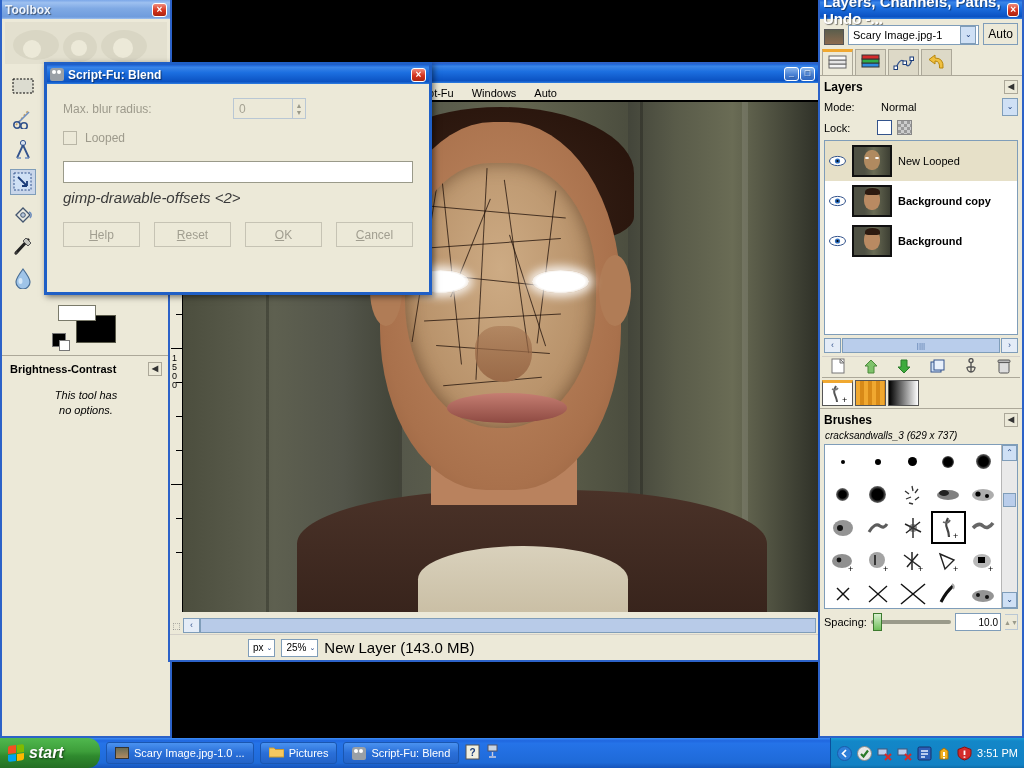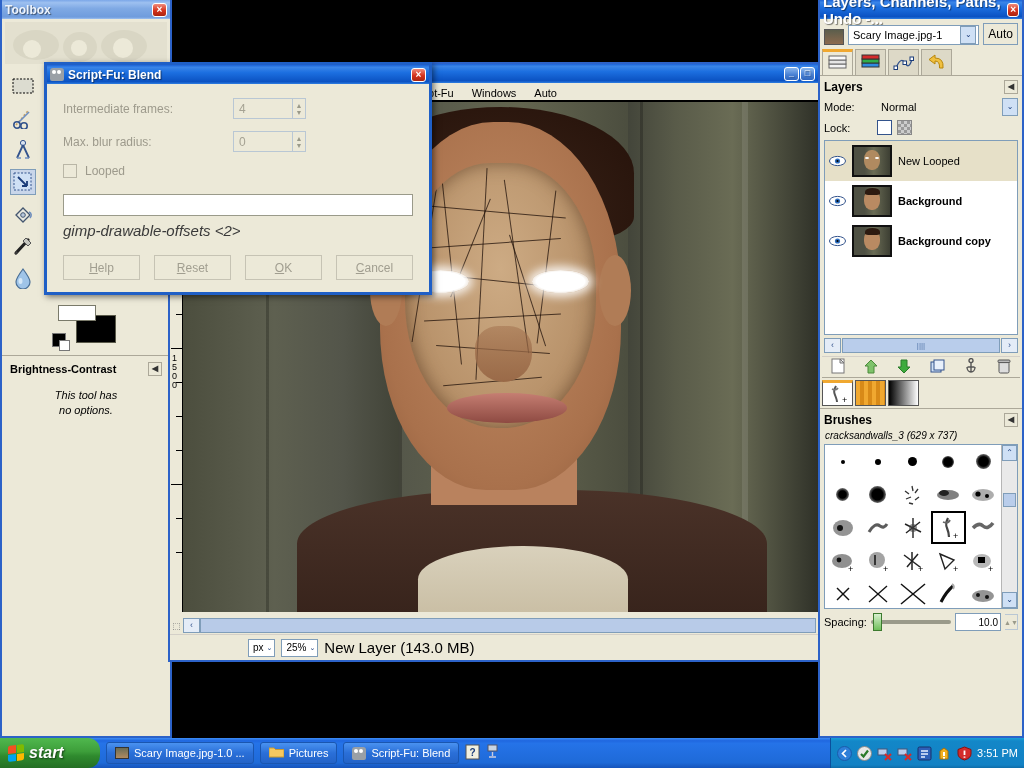--- a/index.html
+++ b/index.html
@@ -522,36 +522,36 @@
             <ellipse cx="8.5" cy="6" rx="8" ry="4.6" fill="#fff" stroke="#33538c"></ellipse>
             <circle cx="8.5" cy="6" r="2.6" fill="#2f6fc0"></circle>
             <circle cx="8.5" cy="6" r="1.1" fill="#000"></circle>
           </svg>
       </span>
       <span class="lthumb">
         <span style="position:absolute;inset:0;background:linear-gradient(to right,#4e5043 30%,#6a6c55 55%,#3d3f33)"></span>
         <span style="position:absolute;left:28%;top:10%;width:44%;height:72%;background:#b98a62;border-radius:45%"></span>
         <span style="position:absolute;left:30%;top:4%;width:42%;height:26%;background:#2c1a10;border-radius:50% 50% 20% 20%"></span>
       </span>
-      <span class="lname bold">Background</span>
+      <span class="lname bold">Background copy</span>
     </div>
     <div class="layer">
       <span class="eye-ico">
         <svg width="17" height="12">
             <ellipse cx="8.5" cy="6" rx="8" ry="4.6" fill="#fff" stroke="#33538c"></ellipse>
             <circle cx="8.5" cy="6" r="2.6" fill="#2f6fc0"></circle>
             <circle cx="8.5" cy="6" r="1.1" fill="#000"></circle>
           </svg>
       </span>
       <span class="lthumb">
         <span style="position:absolute;inset:0;background:linear-gradient(to right,#4e5043 30%,#6a6c55 55%,#3d3f33)"></span>
         <span style="position:absolute;left:28%;top:10%;width:44%;height:72%;background:#b98a62;border-radius:45%"></span>
         <span style="position:absolute;left:30%;top:4%;width:42%;height:26%;background:#2c1a10;border-radius:50% 50% 20% 20%"></span>
       </span>
-      <span class="lname bold">Background copy</span>
+      <span class="lname bold">Background</span>
     </div>
   </div>
 
   <div class="hscroll">
     <div class="hs-btn">‹</div>
     <div class="hs-track">||||</div>
     <div class="hs-btn">›</div>
   </div>
 
   <div class="ltools">
@@ -791,28 +791,20 @@
 </div>
 
 <div class="abs" id="sfdlg">
   <div class="xp-title">
     <span class="gimp-ico"></span>
     <span>Script-Fu: Blend</span>
     <span class="xp-close">×</span>
   </div>
   <div class="body">
     <div class="f-row">
-      <span class="f-lab">Intermediate frames:</span>
-      <span class="spin">4</span>
-      <span class="spin-arrows">
-        <span>▲</span>
-        <span>▼</span>
-      </span>
-    </div>
-    <div class="f-row">
       <span class="f-lab">Max. blur radius:</span>
       <span class="spin">0</span>
       <span class="spin-arrows">
         <span>▲</span>
         <span>▼</span>
       </span>
     </div>
     <div class="f-row">
       <span class="chk"></span>
       <span style="color:#9d9a8c;font-size:12px">Looped</span>

